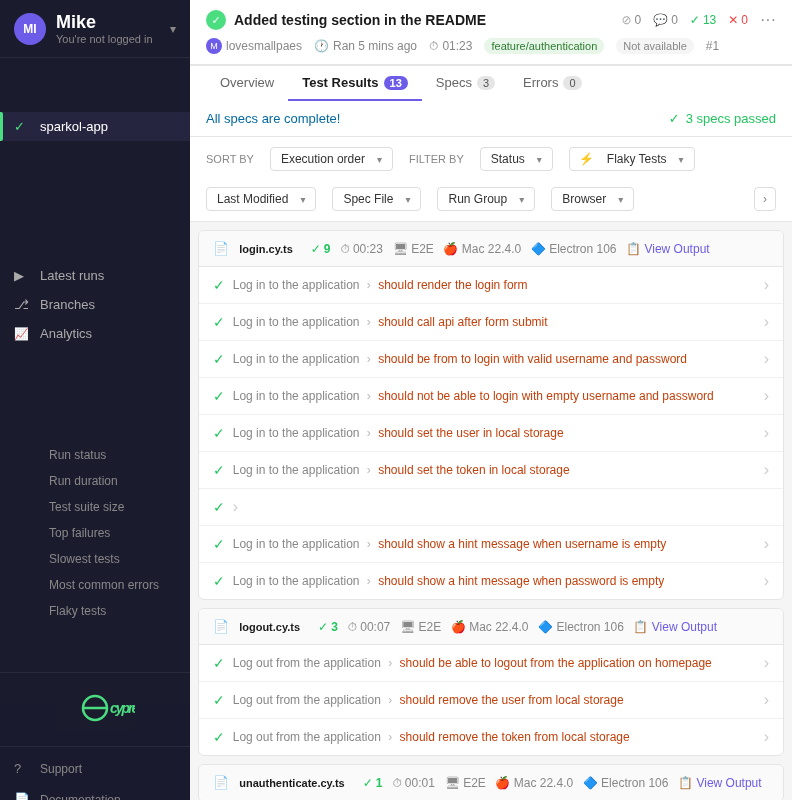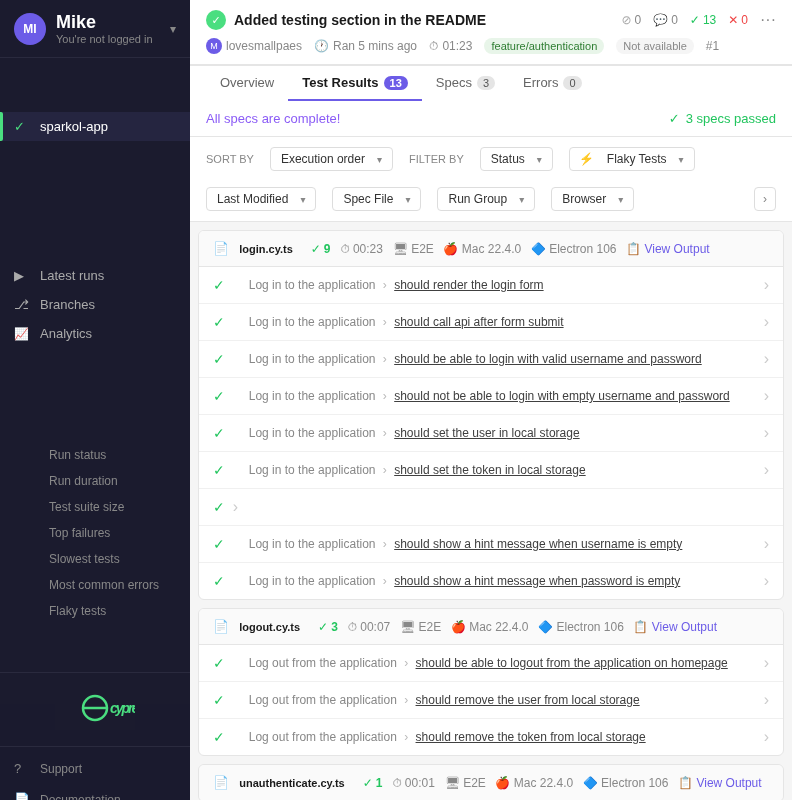--- a/index.html
+++ b/index.html
@@ -161,21 +161,21 @@
     }
 
     
     .status-bar {
       background: #fff;
       padding: 10px 16px;
       display: flex; align-items: center; justify-content: space-between;
       border-bottom: 1px solid #e5e5e5;
       font-size: 13px;
     }
-    .status-bar-left { color: #8b5cf6; }
+    .status-bar-left { color: #0369a1; }
     .status-bar-right { display: flex; align-items: center; gap: 6px; color: #22c55e; font-size: 13px; font-weight: 500; }
 
     
     .filters {
       background: #fff;
       padding: 10px 16px;
       display: flex; align-items: center; gap: 16px;
       border-bottom: 1px solid #e5e5e5;
       flex-wrap: wrap;
     }
@@ -217,23 +217,23 @@
     
     .test-row {
       display: flex; align-items: center;
       padding: 9px 14px;
       border-bottom: 1px solid #f0f0f0;
       cursor: pointer;
     }
     .test-row:last-child { border-bottom: none; }
     .test-check { color: #22c55e; margin-right: 8px; font-size: 14px; flex-shrink: 0; }
     .test-path { font-size: 12px; color: #555; flex: 1; }
-    .test-path .suite { color: #888; margin-left: 16px; }
+    .test-path .suite { color: #888; }
     .test-path .arrow { color: #bbb; margin: 0 4px; }
-    .test-path .name { color: #404040; text-decoration: underline; }
+    .test-path .name { color: #c2410c; }
     .test-chevron { color: #ccc; font-size: 16px; }
 
     
     .content::-webkit-scrollbar { width: 6px; }
     .content::-webkit-scrollbar-track { background: #f0f0f0; }
     .content::-webkit-scrollbar-thumb { background: #ccc; border-radius: 3px; }
 
     .branch-tag {
       background: #e8f5e9; color: #2e7d32; padding: 2px 7px; border-radius: 10px; font-size: 11px; font-weight: 500;
     }
@@ -476,21 +476,21 @@
           <span class="arrow"> › </span>
           <span class="name">should call api after form submit</span>
         </span>
         <span class="test-chevron">›</span>
       </div>
       <div class="test-row">
         <span class="test-check">✓</span>
         <span class="test-path">
           <span class="suite">Log in to the application</span>
           <span class="arrow"> › </span>
-          <span class="name">should be able to login with valid username and password</span>
+          <span class="name">should be from to login with valid username and password</span>
         </span>
         <span class="test-chevron">›</span>
       </div>
       <div class="test-row">
         <span class="test-check">✓</span>
         <span class="test-path">
           <span class="suite">Log in to the application</span>
           <span class="arrow"> › </span>
           <span class="name">should not be able to login with empty username and password</span>
         </span>

